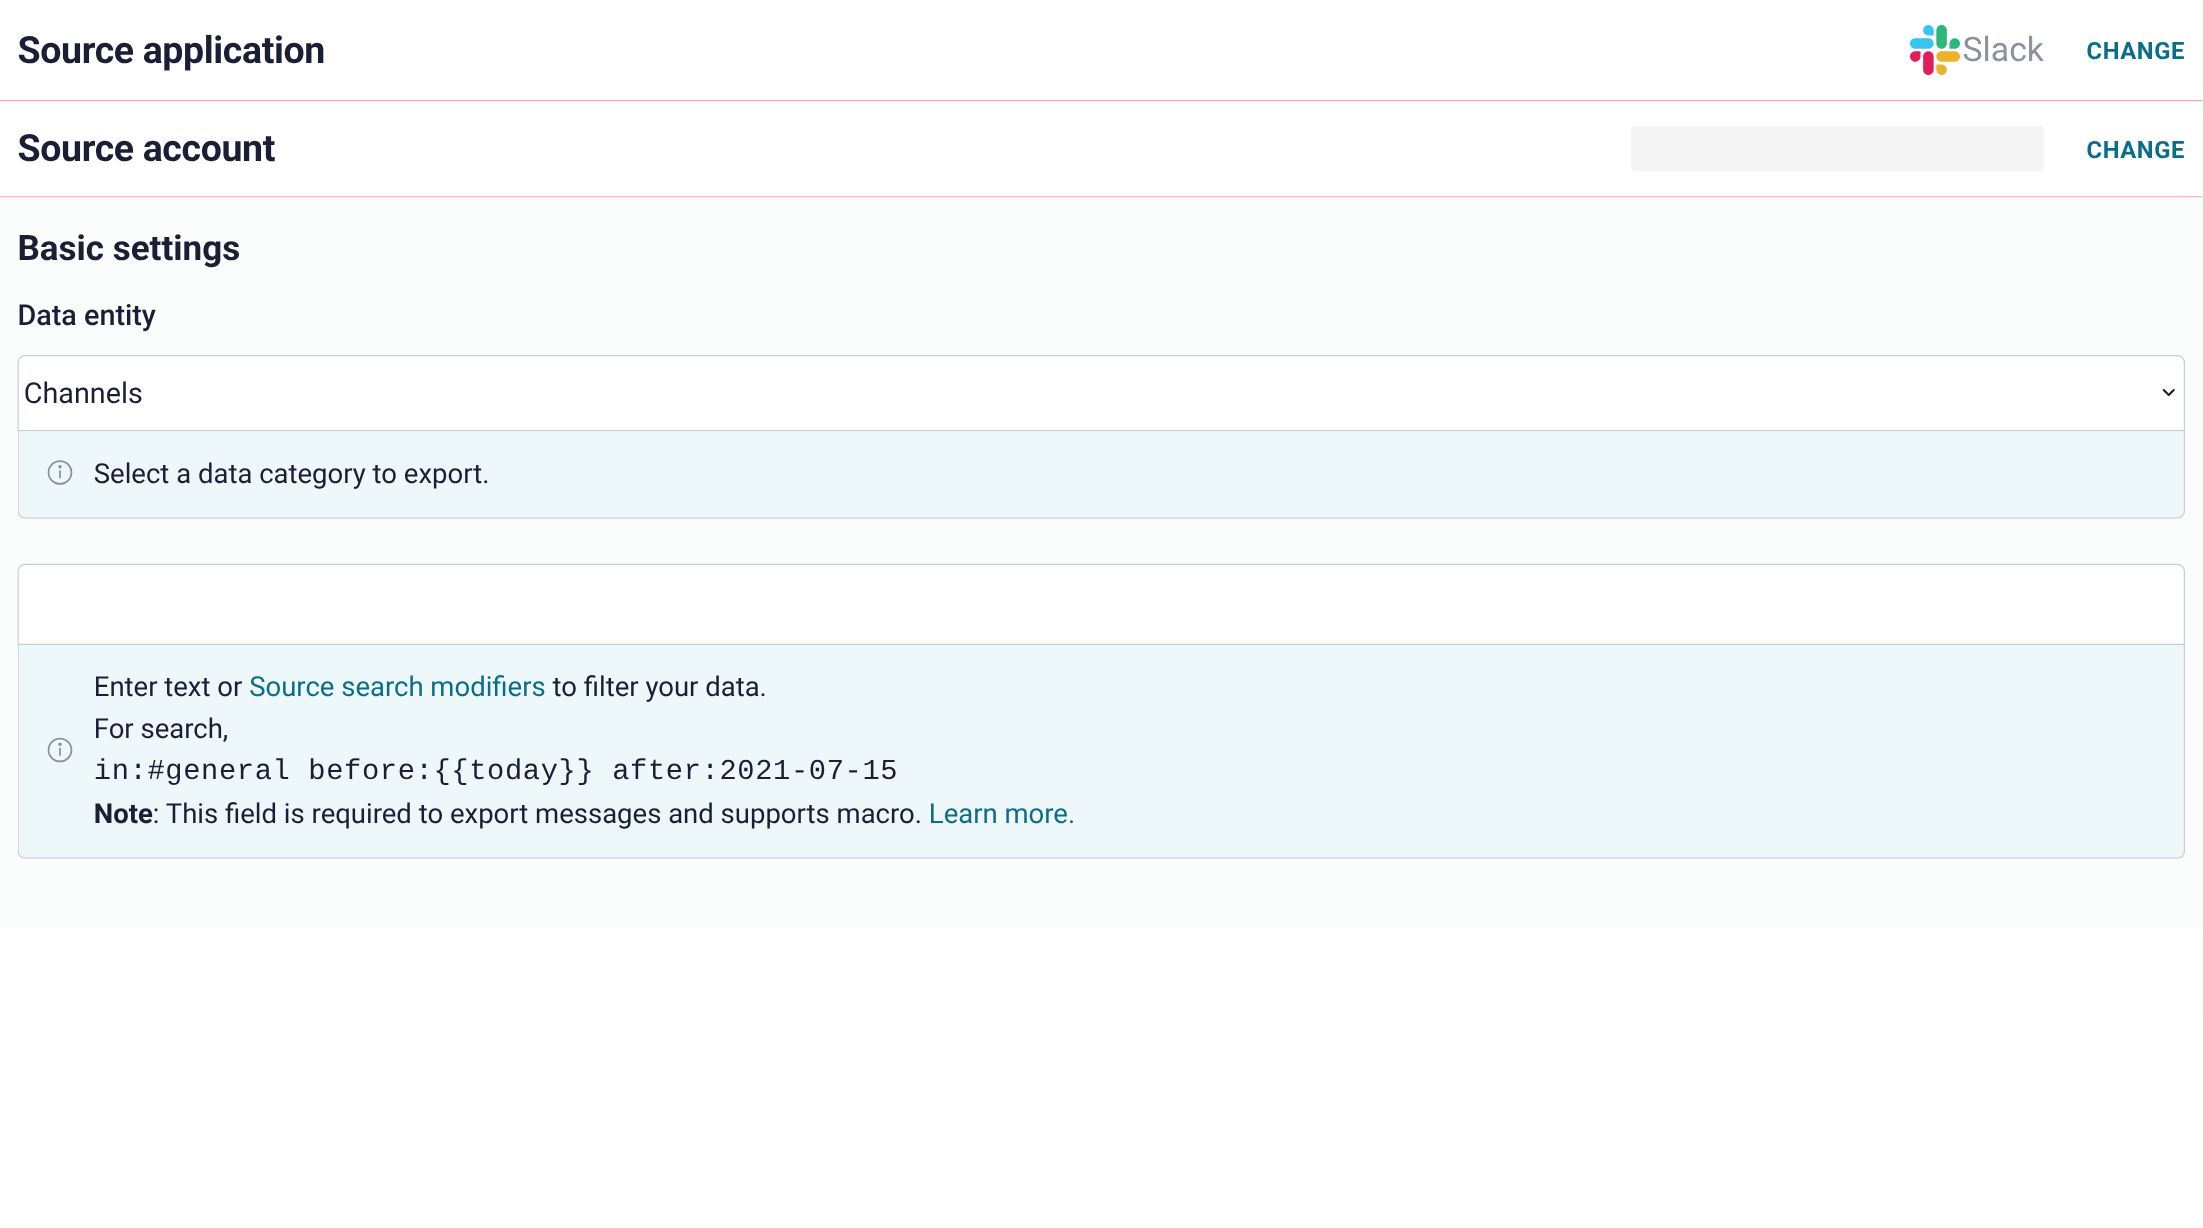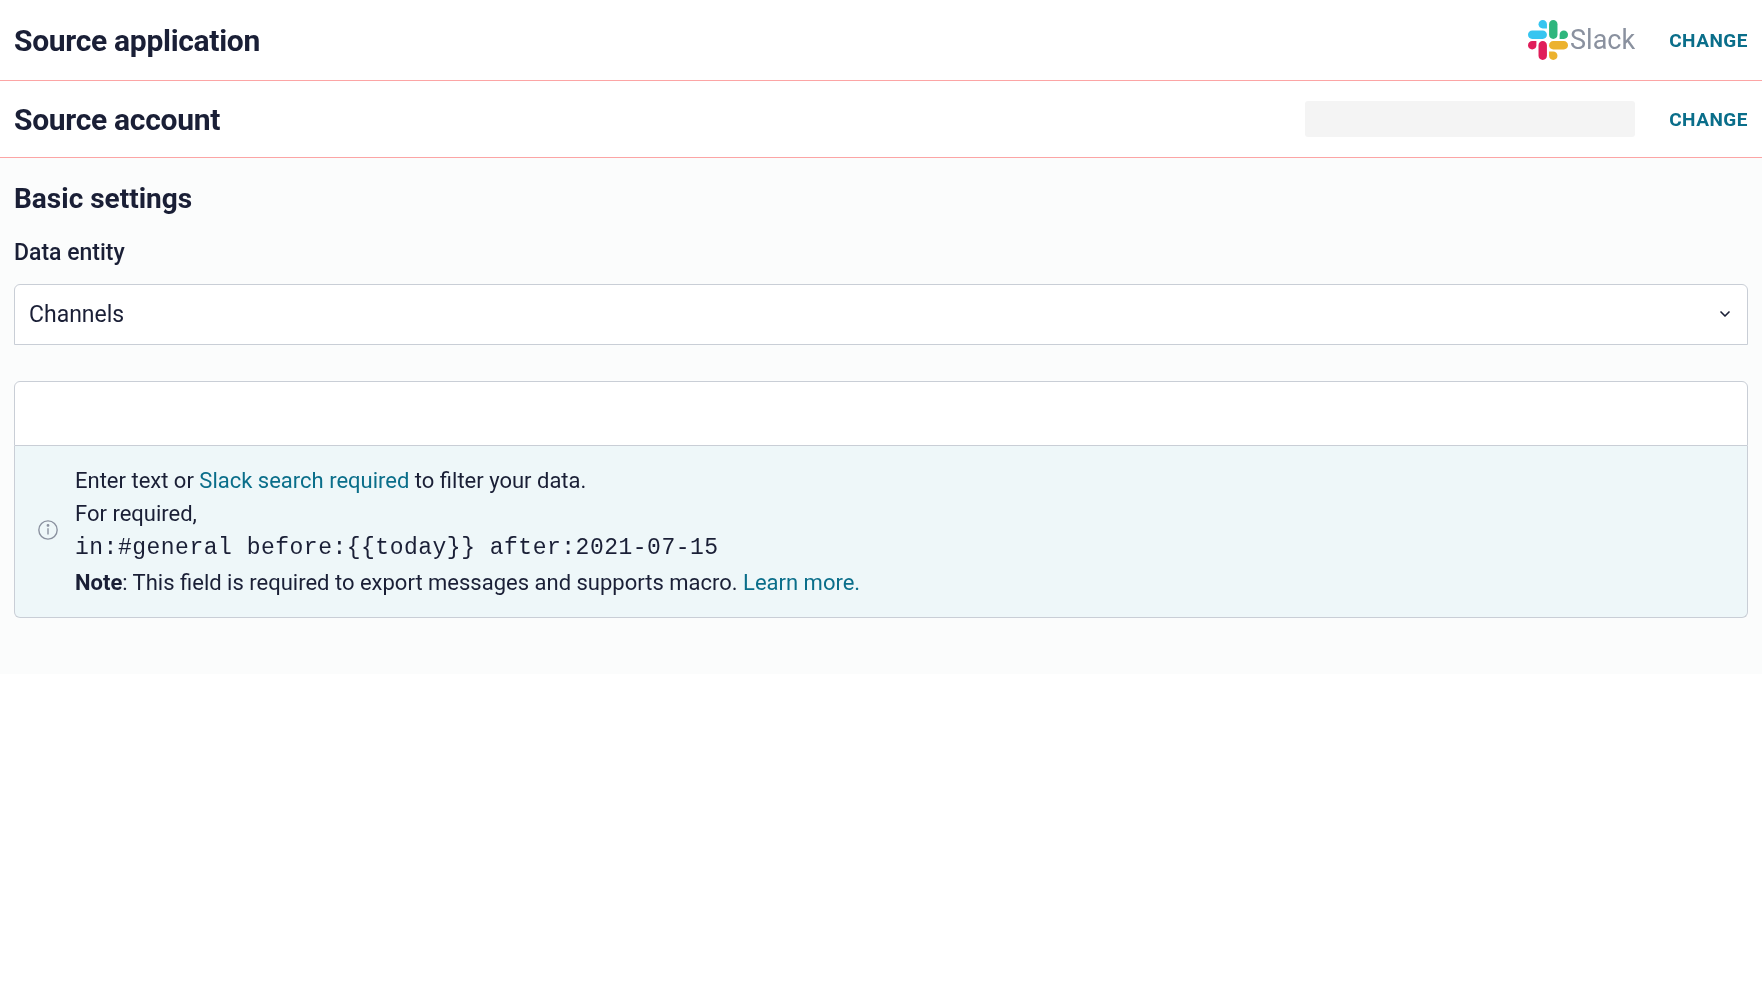--- a/index.html
+++ b/index.html
@@ -81,21 +81,21 @@
       margin-left: 8px;
     }
     .field-group {
       margin-bottom: 36px;
     }
     .select-box {
       width: 100%;
       border: 1px solid #c9ced6;
       border-radius: 6px 6px 0 0;
       background: #ffffff;
-      padding: 16px 14px;
+      padding: 16px 4px;
       font-size: 23px;
       color: #1a1f36;
       display: flex;
       align-items: center;
       justify-content: space-between;
       cursor: pointer;
     }
     .chevron-down {
       width: 16px;
       height: 16px;
@@ -193,33 +193,43 @@
   <div class="field-group">
     <div class="field-label">Data entity</div>
     <div class="select-box">
       <span>Channels</span>
       <span>
         <svg class="chevron-down" viewBox="0 0 24 24" fill="none" stroke="#1a1f36" stroke-width="2.5" stroke-linecap="round" stroke-linejoin="round">
           <polyline points="6 9 12 15 18 9"></polyline>
         </svg>
       </span>
     </div>
+    <div class="help-box centered">
+      <span>
+        <svg class="info-icon" viewBox="0 0 24 24" fill="none" stroke="#8a919f" stroke-width="1.5">
+          <circle cx="12" cy="12" r="10"></circle>
+          <line x1="12" y1="10" x2="12" y2="17"></line>
+          <circle cx="12" cy="7" r="0.8" fill="#8a919f"></circle>
+        </svg>
+      </span>
+      <div class="help-text">Select a data category to export.</div>
+    </div>
   </div>
 
   <div class="field-group">
     <input type="text" class="input-box" value="" style="">
     <div class="help-box">
       <span style="align-self:center;">
         <svg class="info-icon" viewBox="0 0 24 24" fill="none" stroke="#8a919f" stroke-width="1.5">
           <circle cx="12" cy="12" r="10"></circle>
           <line x1="12" y1="10" x2="12" y2="17"></line>
           <circle cx="12" cy="7" r="0.8" fill="#8a919f"></circle>
         </svg>
       </span>
       <div class="help-text">
-        <span>Enter text or </span><span class="link">Slack search required</span><span> to filter your data.</span><br>
-        <span>For required,</span><br>
+        <span>Enter text or </span><span class="link">Source search modifiers</span><span> to filter your data.</span><br>
+        <span>For search,</span><br>
         <span class="code">in:#general before:{{today}} after:2021-07-15</span><br>
         <span class="bold">Note</span><span>: This field is required to export messages and supports macro. </span><span class="link">Learn more.</span>
       </div>
     </div>
   </div>
 </div>
 
 </body></html>

